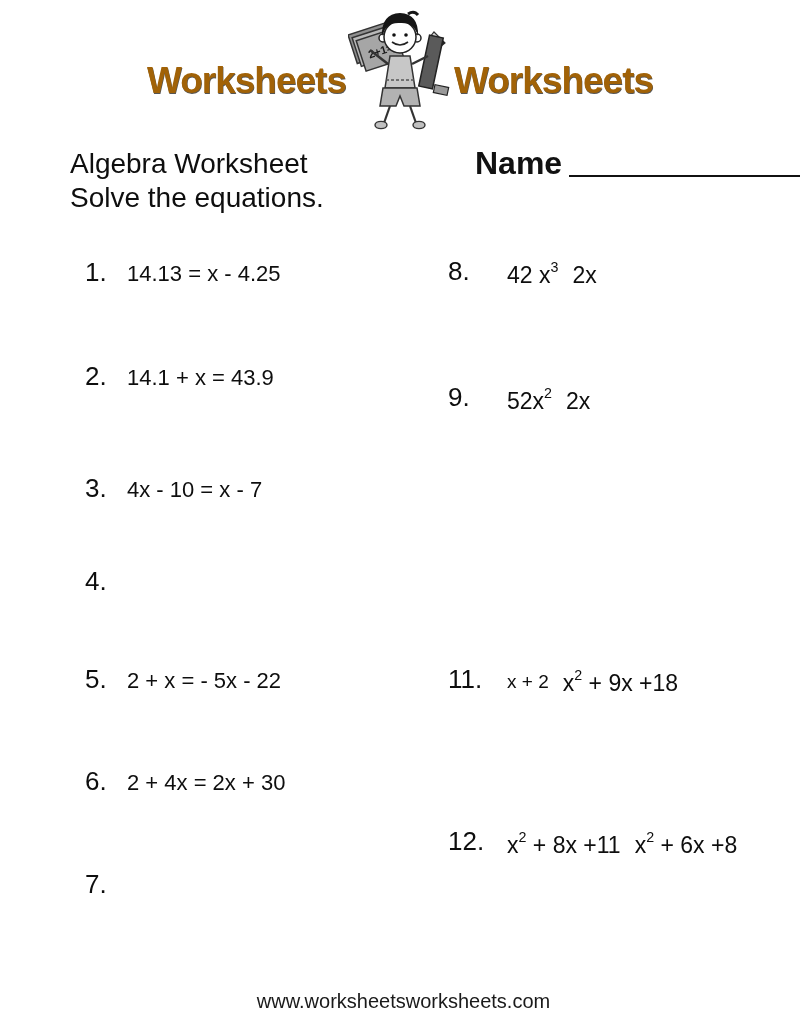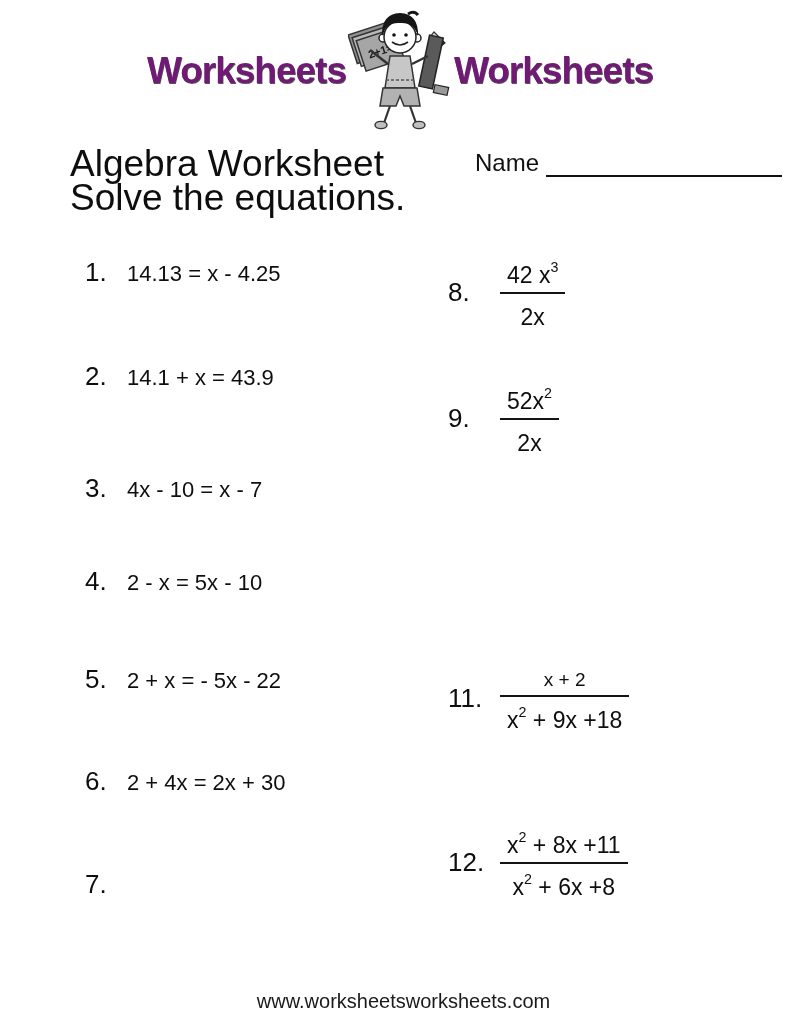--- a/index.html
+++ b/index.html
@@ -12,41 +12,41 @@
     overflow: hidden;
   }
   .page { position: absolute; inset: 0; background: #fff; }
 
   
   .logo-row {
     position: absolute; top: 6px; left: 0; right: 0;
     display: flex; justify-content: center; align-items: flex-end; gap: 2px;
   }
   .logo-word {
-    font-size: 37px; font-weight: bold; color: #701a75;
-    letter-spacing: -1px; margin-bottom: 38px;
+    font-size: 37px; font-weight: bold; color: #a16207;
+    letter-spacing: -1px; margin-bottom: 28px;
     text-shadow: 0.5px 0.5px 0 #555;
   }
   .logo-svg { width: 104px; height: 124px; flex: 0 0 auto; }
 
   
-  .title-block { position: absolute; left: 70px; top: 147px; font-size: 37px; line-height: 34px; color: #0e0e0e; }
+  .title-block { position: absolute; left: 70px; top: 147px; font-size: 28px; line-height: 34px; color: #0e0e0e; }
   .name-block { position: absolute; left: 475px; top: 149px; display: flex; align-items: flex-end; }
-  .name-label { font-size: 24px; line-height: 28px; }
+  .name-label { font-size: 32px; line-height: 28px; font-weight: bold; }
   .name-line { width: 236px; border-bottom: 2px solid #111; height: 26px; margin-left: 7px; }
 
   
   .prob { position: absolute; display: flex; align-items: baseline; }
   .prob-left { left: 85px; }
   .prob-num { font-size: 26px; width: 42px; flex: 0 0 auto; color: #0e0e0e; }
   .prob-eq { font-size: 22px; color: #0e0e0e; white-space: pre; }
 
   .prob-frac { position: absolute; left: 448px; display: flex; align-items: center; }
   .prob-frac .prob-num { width: 46px; }
-  .fraction { display: inline-flex; flex-direction: column; align-items: center; margin-left: 6px; }
+  .fraction { display: inline-flex; flex-direction: row; align-items: center; margin-left: 6px; }
   .frac-line { font-size: 23px; line-height: 26px; padding: 0 7px; white-space: pre; color: #0e0e0e; }
   .frac-line.small { font-size: 19px; line-height: 22px; }
   .frac-bar { align-self: stretch; height: 2px; background: #141414; margin: 4px 0; }
   sup { font-size: 0.62em; position: relative; top: -0.15em; }
 
   
   .footer { position: absolute; top: 990px; left: 7px; right: 0; text-align: center; font-size: 20px; color: #1a1a1a; }
 </style>
 </head>
 <body>
@@ -117,21 +117,20 @@
   <div class="prob prob-left" style="top:361px">
     <span class="prob-num">2.</span>
     <span class="prob-eq">14.1 + x = 43.9</span>
   </div>
   <div class="prob prob-left" style="top:473px">
     <span class="prob-num">3.</span>
     <span class="prob-eq">4x - 10 = x - 7</span>
   </div>
   <div class="prob prob-left" style="top:566px">
     <span class="prob-num">4.</span>
-    <span class="prob-eq">2 - x = 5x - 10</span>
   </div>
   <div class="prob prob-left" style="top:664px">
     <span class="prob-num">5.</span>
     <span class="prob-eq">2 + x = - 5x - 22</span>
   </div>
   <div class="prob prob-left" style="top:766px">
     <span class="prob-num">6.</span>
     <span class="prob-eq">2 + 4x = 2x + 30</span>
   </div>
   <div class="prob prob-left" style="top:869px">

